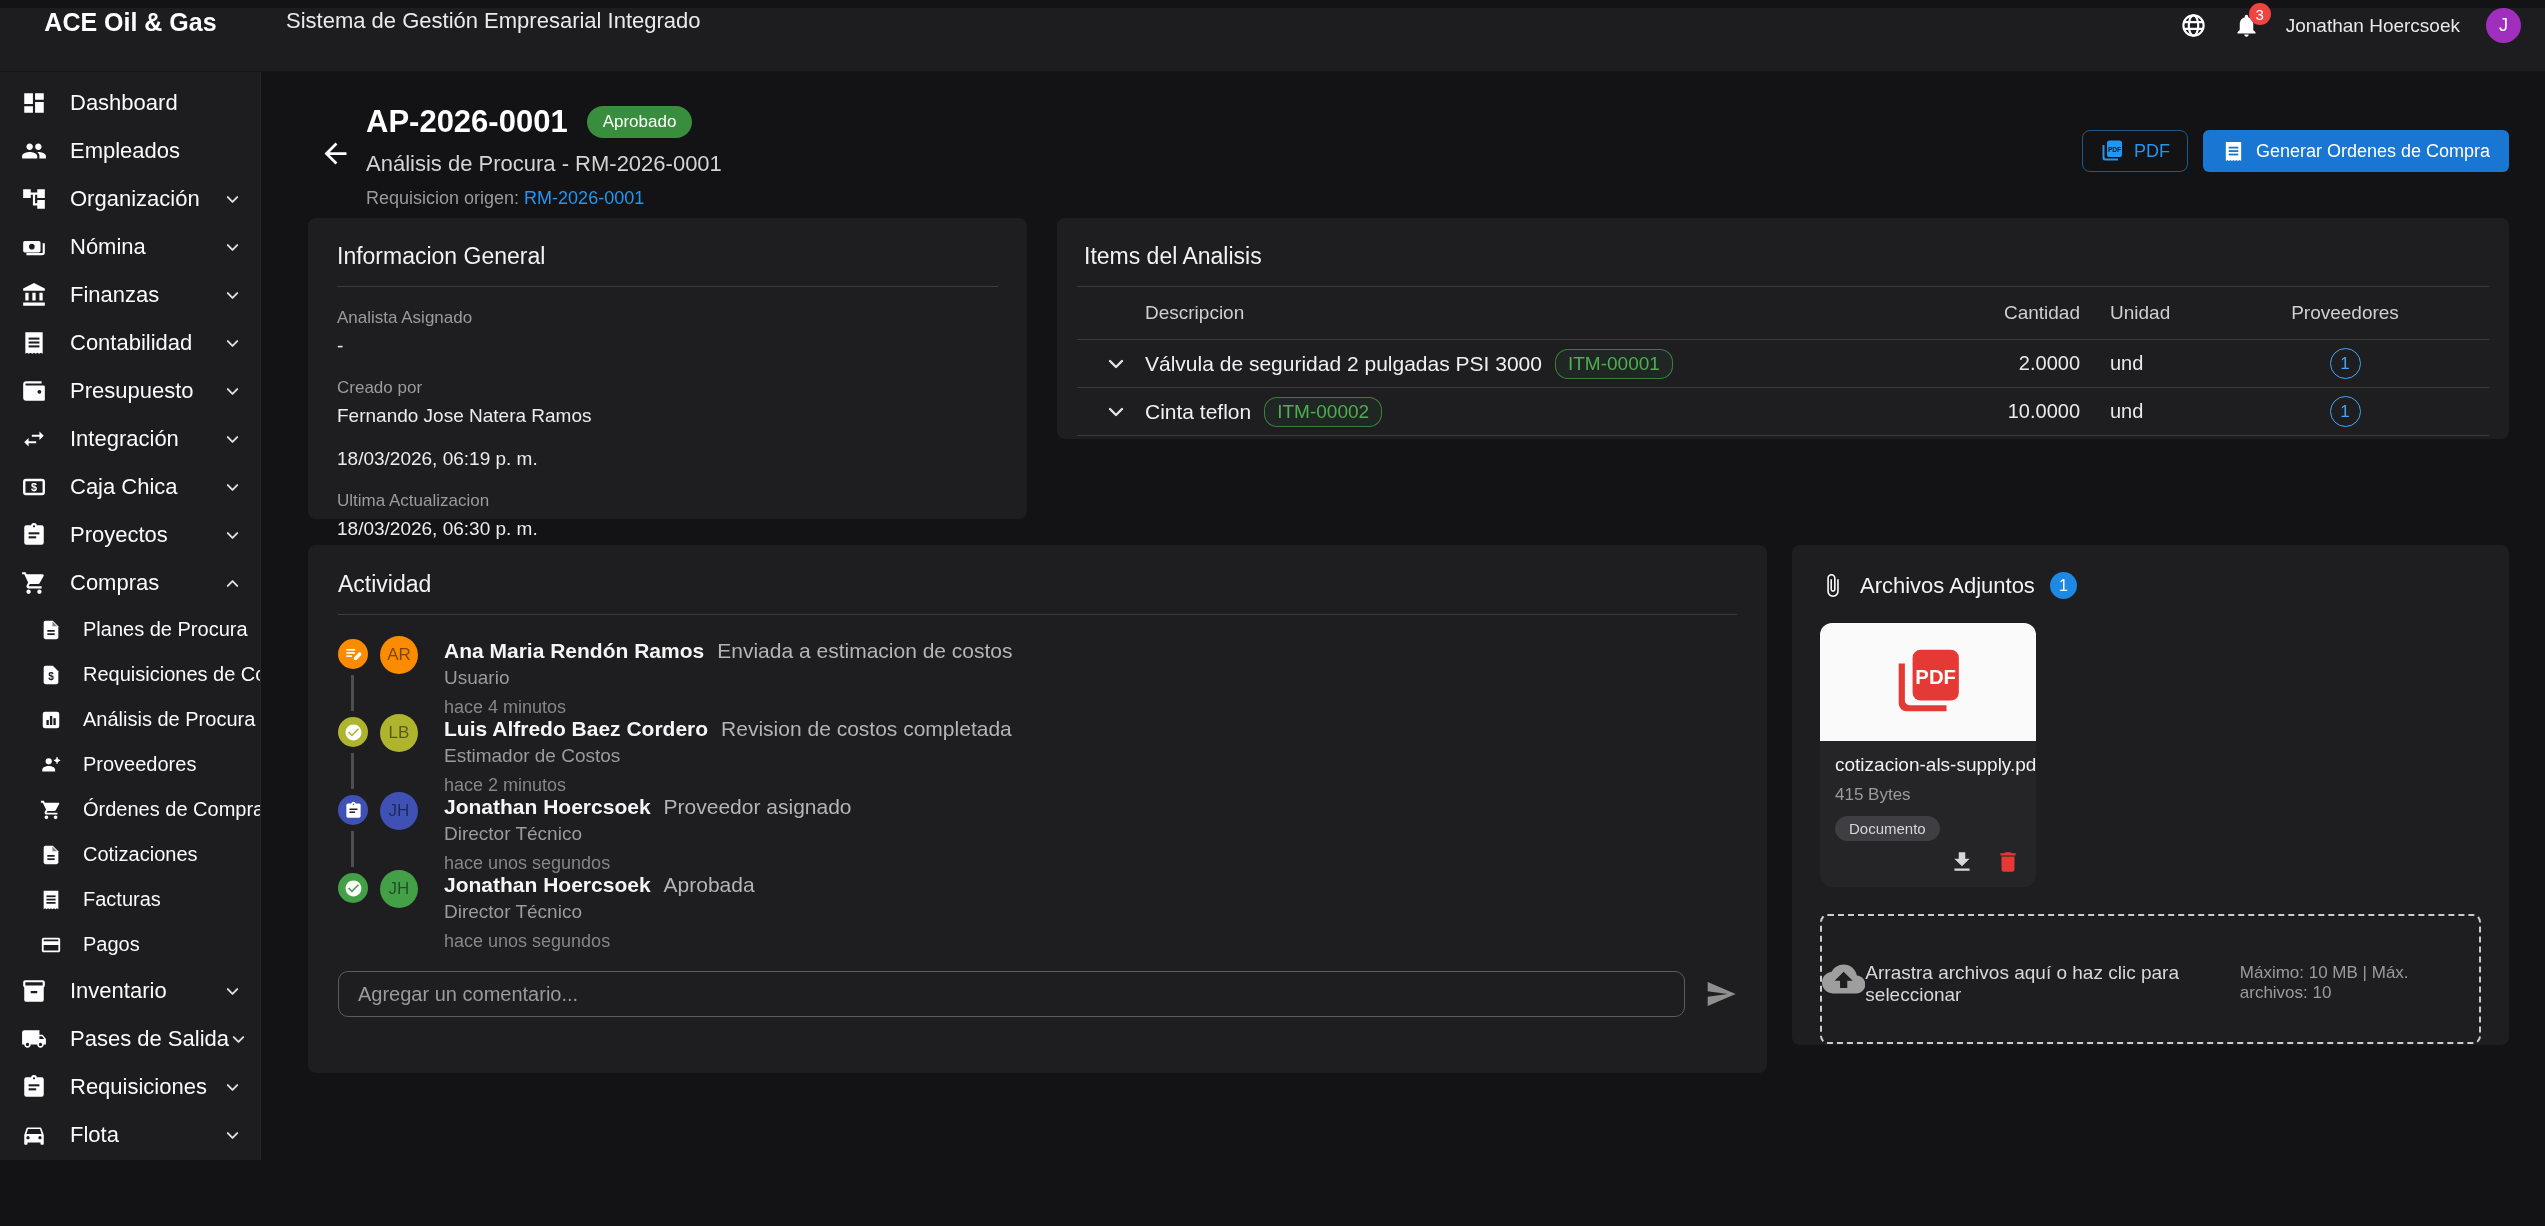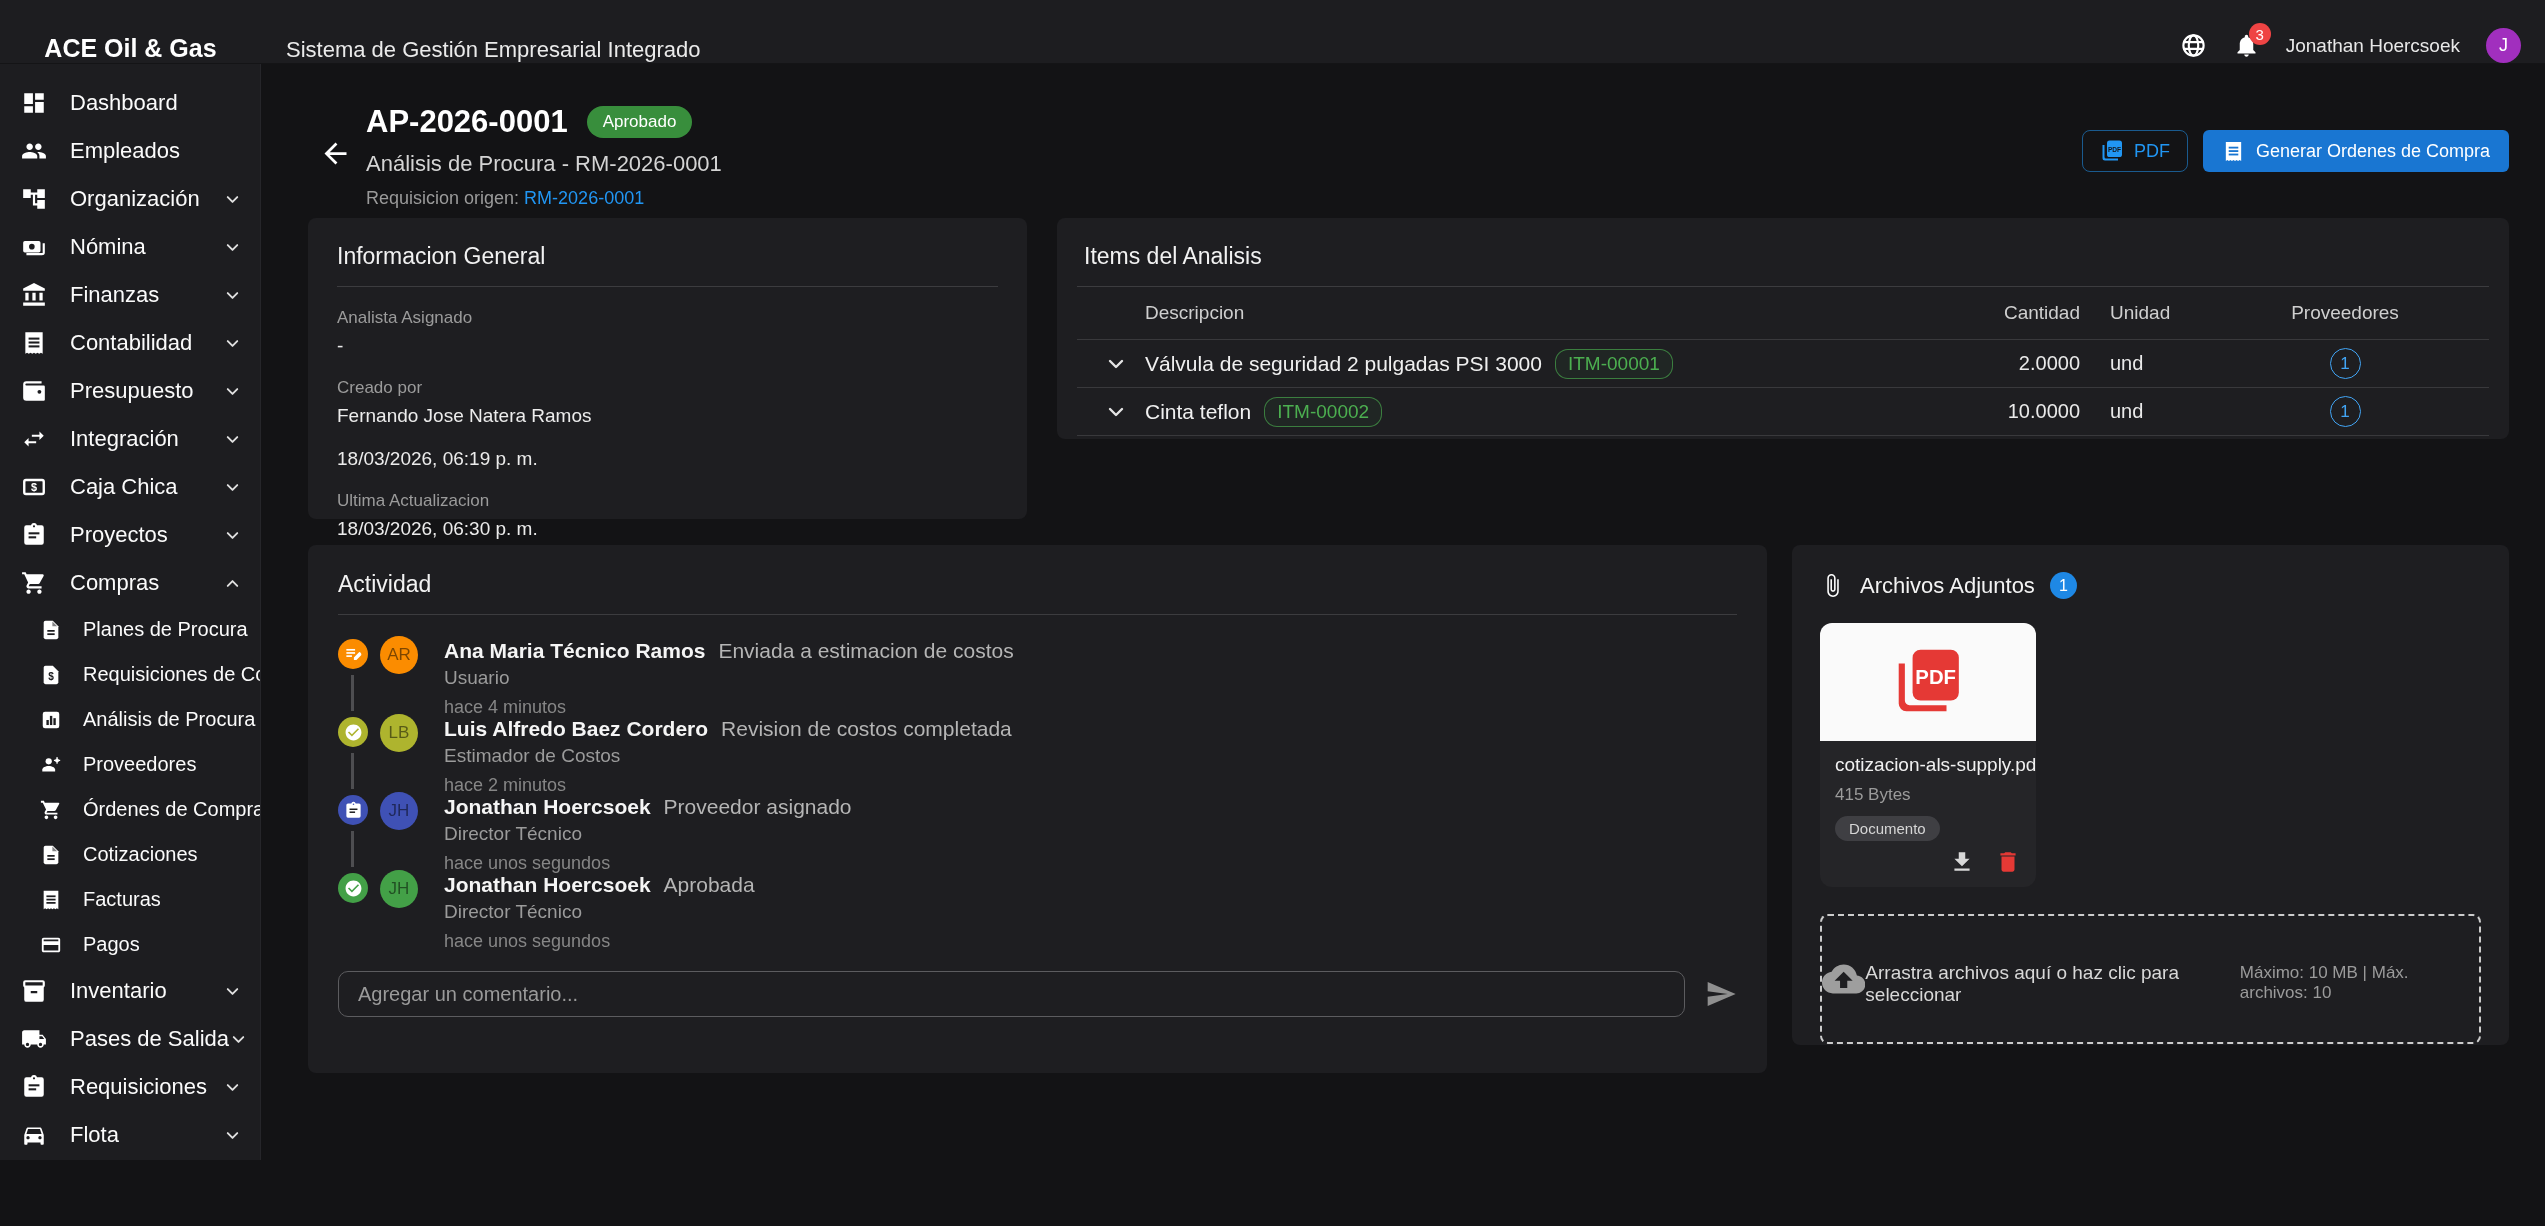--- a/index.html
+++ b/index.html
@@ -1,19 +1,19 @@
 <!DOCTYPE html>
 <html><head>
 <meta charset="utf-8">
 <style>
   html,body{margin:0;padding:0;background:#131315;font-family:"Liberation Sans",sans-serif;}
   #app{position:relative;width:2545px;height:1226px;overflow:hidden;background:#131315;}
   svg{display:block;}
   
-  .topbar{position:absolute;left:0;top:0;right:0;height:63px;background:#1d1d20;display:flex;align-items:flex-end;z-index:6;border-bottom:1px solid #141416;}
+  .topbar{position:absolute;left:0;top:8px;right:0;height:63px;background:#1d1d20;display:flex;align-items:flex-start;z-index:6;border-bottom:1px solid #141416;}
   .brand{width:261px;text-align:center;font-weight:bold;font-size:25px;color:#ffffff;flex:none;}
   .apptitle{margin-left:25px;font-size:22px;color:#eaeaea;}
   .topright{margin-left:auto;display:flex;align-items:center;gap:26px;padding-right:24px;}
   .topicon{width:27px;height:27px;color:#ffffff;}
   .bellwrap{position:relative;}
   .notifbadge{position:absolute;top:-9px;right:-11px;min-width:22px;height:22px;border-radius:11px;background:#ef4444;color:#fff;font-size:15px;display:flex;align-items:center;justify-content:center;padding:0 4px;box-sizing:border-box;}
   .username{font-size:19px;color:#e8e8e8;}
   .avatar{width:35px;height:35px;border-radius:50%;background:#a12fbe;color:#fff;font-size:18px;display:flex;align-items:center;justify-content:center;}
   
   .sidebar{position:absolute;left:0;top:63px;width:261px;height:1097px;background:#1d1d20;border-right:1px solid #26262a;padding-top:16px;box-sizing:border-box;overflow:hidden;}
@@ -551,21 +551,21 @@
     <div class="carddiv"></div>
     <div class="entries">
       <div class="entry">
         <div class="marker" style="background-color: rgb(251, 140, 0);">
             <svg>
               <use href="#i-editnote"></use>
             </svg>
           </div>
         <div class="tl-avatar" style="background-color: rgb(251, 140, 0);">AR</div>
         <div class="etext">
-            <div class="eline1"><span class="ename">Ana Maria Técnico Ramos</span><span class="eaction">Enviada a estimacion de costos</span></div>
+            <div class="eline1"><span class="ename">Ana Maria Rendón Ramos</span><span class="eaction">Enviada a estimacion de costos</span></div>
         <div class="erole">Usuario</div>
         <div class="etime">hace 4 minutos</div>
           </div>
       </div>
       <div class="entry">
         <div class="marker" style="background-color: rgb(174, 180, 46);">
             <svg>
               <use href="#i-checkcircle"></use>
             </svg>
           </div>

